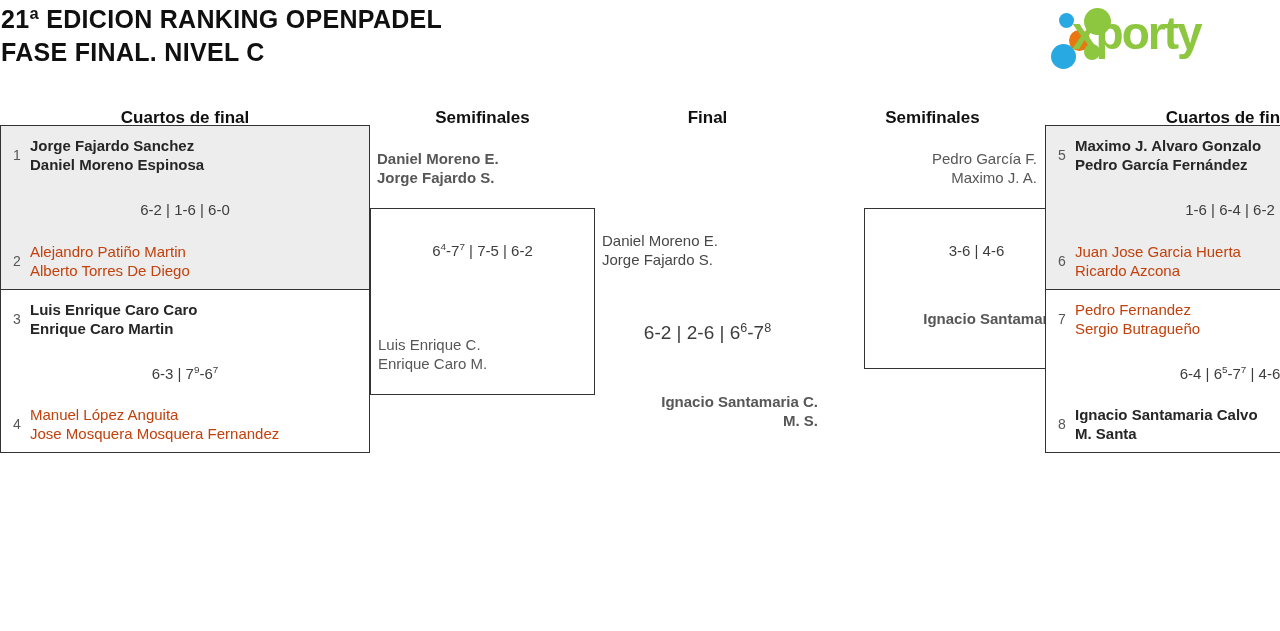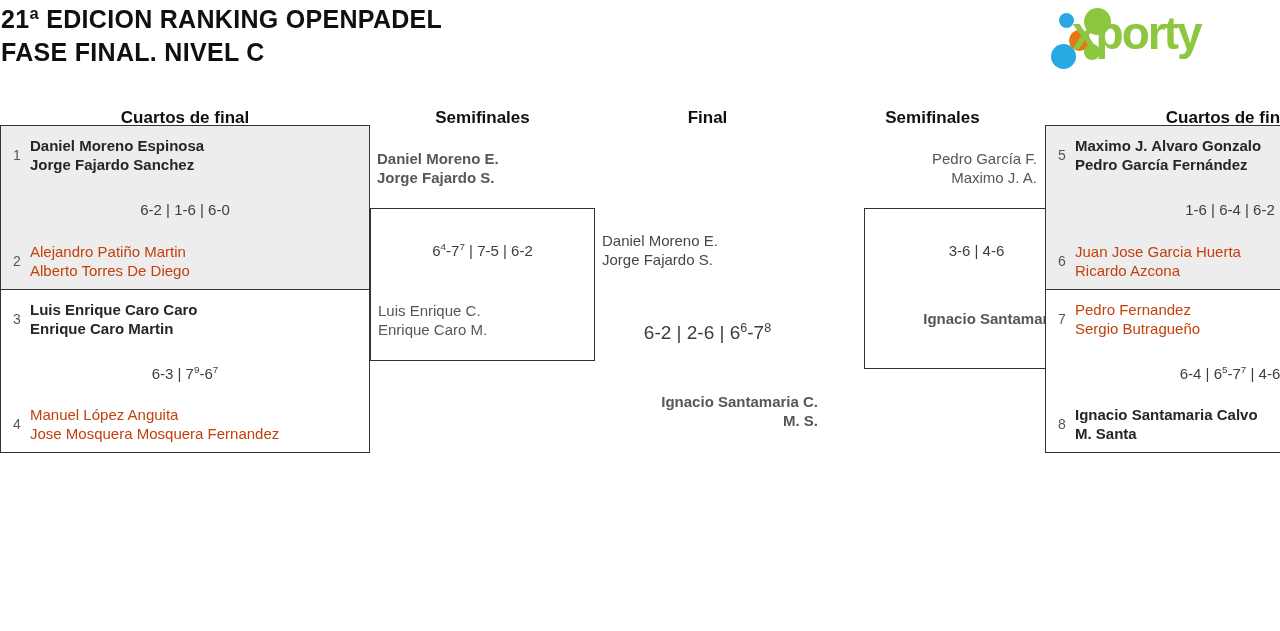--- a/index.html
+++ b/index.html
@@ -26,21 +26,21 @@
   .rh1 { left:0;      width:370px; }
   .rh2 { left:370px;  width:225px; }
   .rh3 { left:595px;  width:225px; }
   .rh4 { left:820px;  width:225px; }
   .rh5 { left:1045px; width:370px; }
   
   .match-box { position:absolute; border:1px solid #333333; box-sizing:border-box; background:#ffffff; }
   .shaded { background:#ededed; }
   .qf1 { left:0;      top:125px; width:370px; height:165px; }
   .qf2 { left:0;      top:289px; width:370px; height:164px; }
-  .sfL { left:370px;  top:208px; width:225px; height:153px; }
+  .sfL { left:370px;  top:208px; width:225px; height:187px; }
   .sfR { left:864px;  top:208px; width:225px; height:161px; }
   .qf3 { left:1045px; top:125px; width:370px; height:165px; }
   .qf4 { left:1045px; top:289px; width:370px; height:164px; }
   .team-row { position:absolute; left:8px; right:6px; display:flex; align-items:center; gap:5px; }
   .row-top    { top:10px; }
   .row-bottom { bottom:9px; }
   .seed { flex:0 0 16px; width:16px; text-align:center; font-size:14px; color:#575757; }
   .team-names { font-size:15px; line-height:19px; color:#c2410c; }
   .winner { font-weight:bold; color:#262626; }
   .score { position:absolute; left:0; right:0; text-align:center;
@@ -82,22 +82,22 @@
   <div class="round-header rh1">Cuartos de final</div>
   <div class="round-header rh2">Semifinales</div>
   <div class="round-header rh3">Final</div>
   <div class="round-header rh4">Semifinales</div>
   <div class="round-header rh5">Cuartos de final</div>
 
   <div class="match-box qf1 shaded">
     <div class="team-row row-top">
       <span class="seed">1</span>
       <span class="team-names winner">
+        <span style="display:block">Jorge Fajardo Sanchez</span>
         <span style="display:block">Daniel Moreno Espinosa</span>
-        <span style="display:block">Jorge Fajardo Sanchez</span>
       </span>
     </div>
     <div class="score qf-score">6-2 | 1-6 | 6-0</div>
     <div class="team-row row-bottom">
       <span class="seed">2</span>
       <span class="team-names">
         <span style="display:block">Alejandro Patiño Martin</span>
         <span style="display:block">Alberto Torres De Diego</span>
       </span>
     </div>

